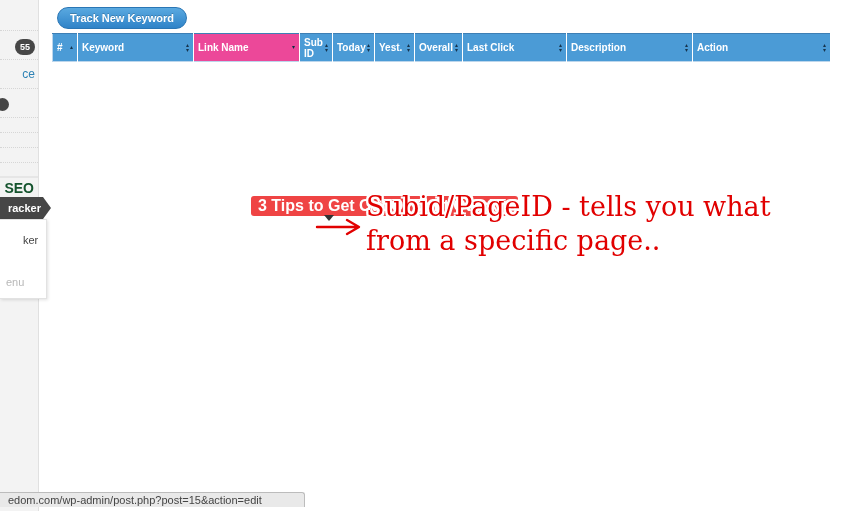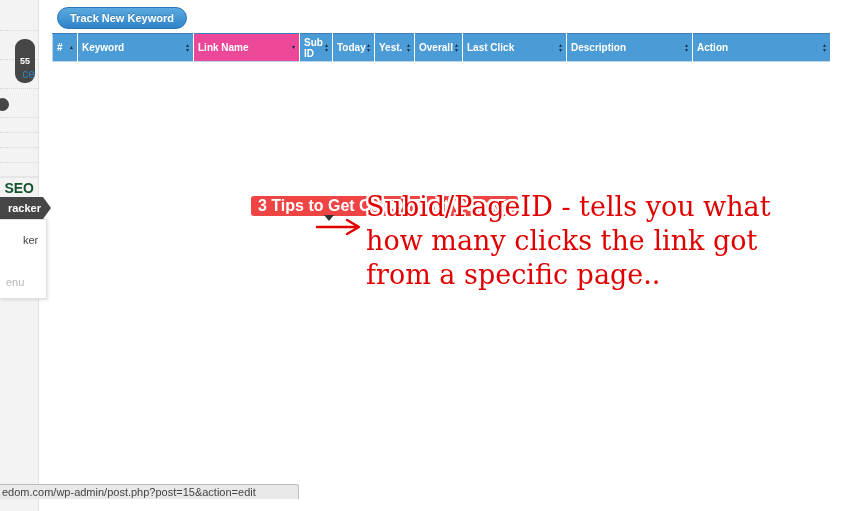--- a/index.html
+++ b/index.html
@@ -3,31 +3,31 @@
 <meta charset="utf-8">
 <style>
   html,body{margin:0;padding:0}
   body{
     width:847px;height:511px;overflow:hidden;background:#fff;position:relative;
     font-family:"Liberation Sans","DejaVu Sans",sans-serif;
   }
   
   .sidebar{position:absolute;left:0;top:0;width:38px;height:511px;background:#f3f3f3;border-right:1px solid #e0e0e0;z-index:5}
   .sep{position:absolute;left:0;width:38px;border-top:1px dotted #d6d6d6}
-  .badge{position:absolute;right:3px;top:39px;background:#464646;color:#fff;font-size:9px;font-weight:bold;padding:17px 5px;border-radius:9px}
+  .badge{position:absolute;right:3px;top:39px;background:#464646;color:#fff;font-size:9px;font-weight:bold;padding:3px 5px;border-radius:9px}
   .perf{position:absolute;right:3px;top:67px;color:#2d82b5;font-size:12px}
   .dot-badge{position:absolute;left:-4px;top:98px;width:13px;height:13px;border-radius:50%;background:#464646}
   .seo{position:absolute;right:4px;top:180px;color:#14532d;font-size:14px;font-weight:bold}
   .sel-item{position:absolute;left:0;top:197px;width:41px;height:32px;background:#464646;color:#fff;font-size:11px;font-weight:bold;line-height:22px;text-align:right;padding-right:2px;z-index:6}
   .sel-arrow{position:absolute;left:43px;top:197px;width:0;height:0;border-top:11px solid transparent;border-bottom:11px solid transparent;border-left:8px solid #464646;z-index:6}
   .flyout{position:absolute;left:0;top:219px;width:46px;height:78px;background:#fff;border:1px solid #e2e2e2;border-left:none;box-shadow:1px 1px 3px rgba(0,0,0,.12);z-index:6}
   .flyout-label{position:absolute;left:23px;top:14px;color:#444;font-size:11px}
   .collapse-label{position:absolute;left:6px;top:56px;color:#b8b8b8;font-size:11px}
   
-  .statusbar{position:absolute;left:0;bottom:12px;width:296px;height:14px;background:#e9e9e9;border:1px solid #bcbcbc;border-left:none;border-bottom:none;border-top-right-radius:3px;font-size:11px;color:#444;line-height:14px;padding-left:2px;z-index:30;white-space:nowrap;overflow:hidden}
+  .statusbar{position:absolute;left:0;bottom:4px;width:296px;height:14px;background:#e9e9e9;border:1px solid #bcbcbc;border-left:none;border-bottom:none;border-top-right-radius:3px;font-size:11px;color:#444;line-height:14px;padding-left:8px;z-index:30;white-space:nowrap;overflow:hidden}
   
   .track-btn{position:absolute;left:57px;top:7px;padding:4px 12px;font-size:11px;font-weight:bold;color:#fff;
     background:linear-gradient(#5aa9e0,#2f83c8);border:1px solid #2a76b5;border-radius:13px;cursor:pointer;
     text-shadow:0 -1px 0 rgba(0,0,0,.2);font-family:"Liberation Sans","DejaVu Sans",sans-serif;z-index:10}
   
   table.tracker{position:absolute;left:52px;top:33px;width:778px;border-collapse:collapse;table-layout:fixed;
     font-size:11px;border:1px solid #bcd6ec;border-top:1px solid #3d7fb5;z-index:8}
   th{background:#4b9bd6;color:#fff;font-size:10px;font-weight:bold;text-align:left;padding:2px 4px;height:23px;
     vertical-align:middle;border-right:1px solid rgba(255,255,255,.35);overflow:hidden}
   th.dark{background:#ec4899}
@@ -158,17 +158,16 @@
 </table>
 
 <div class="tooltip">3 Tips to Get Out Of Debt Quickly</div>
 <div class="tooltip-arrow"></div>
 
 <svg class="red-arrow" width="54" height="20" viewBox="0 0 54 20">
   <path d="M3 10 H42 M33 3 L45 10 L33 17" stroke="#e10000" stroke-width="2.4" fill="none" stroke-linecap="round" stroke-linejoin="round"></path>
 </svg>
 <div class="annotation">
   <div>Subid/PageID - tells you what</div>
-  <div>how many clicks the link got</div>
   <div>from a specific page..</div>
 </div>
 
 <div class="statusbar">edom.com/wp-admin/post.php?post=15&amp;action=edit</div>
 
 </body></html>

